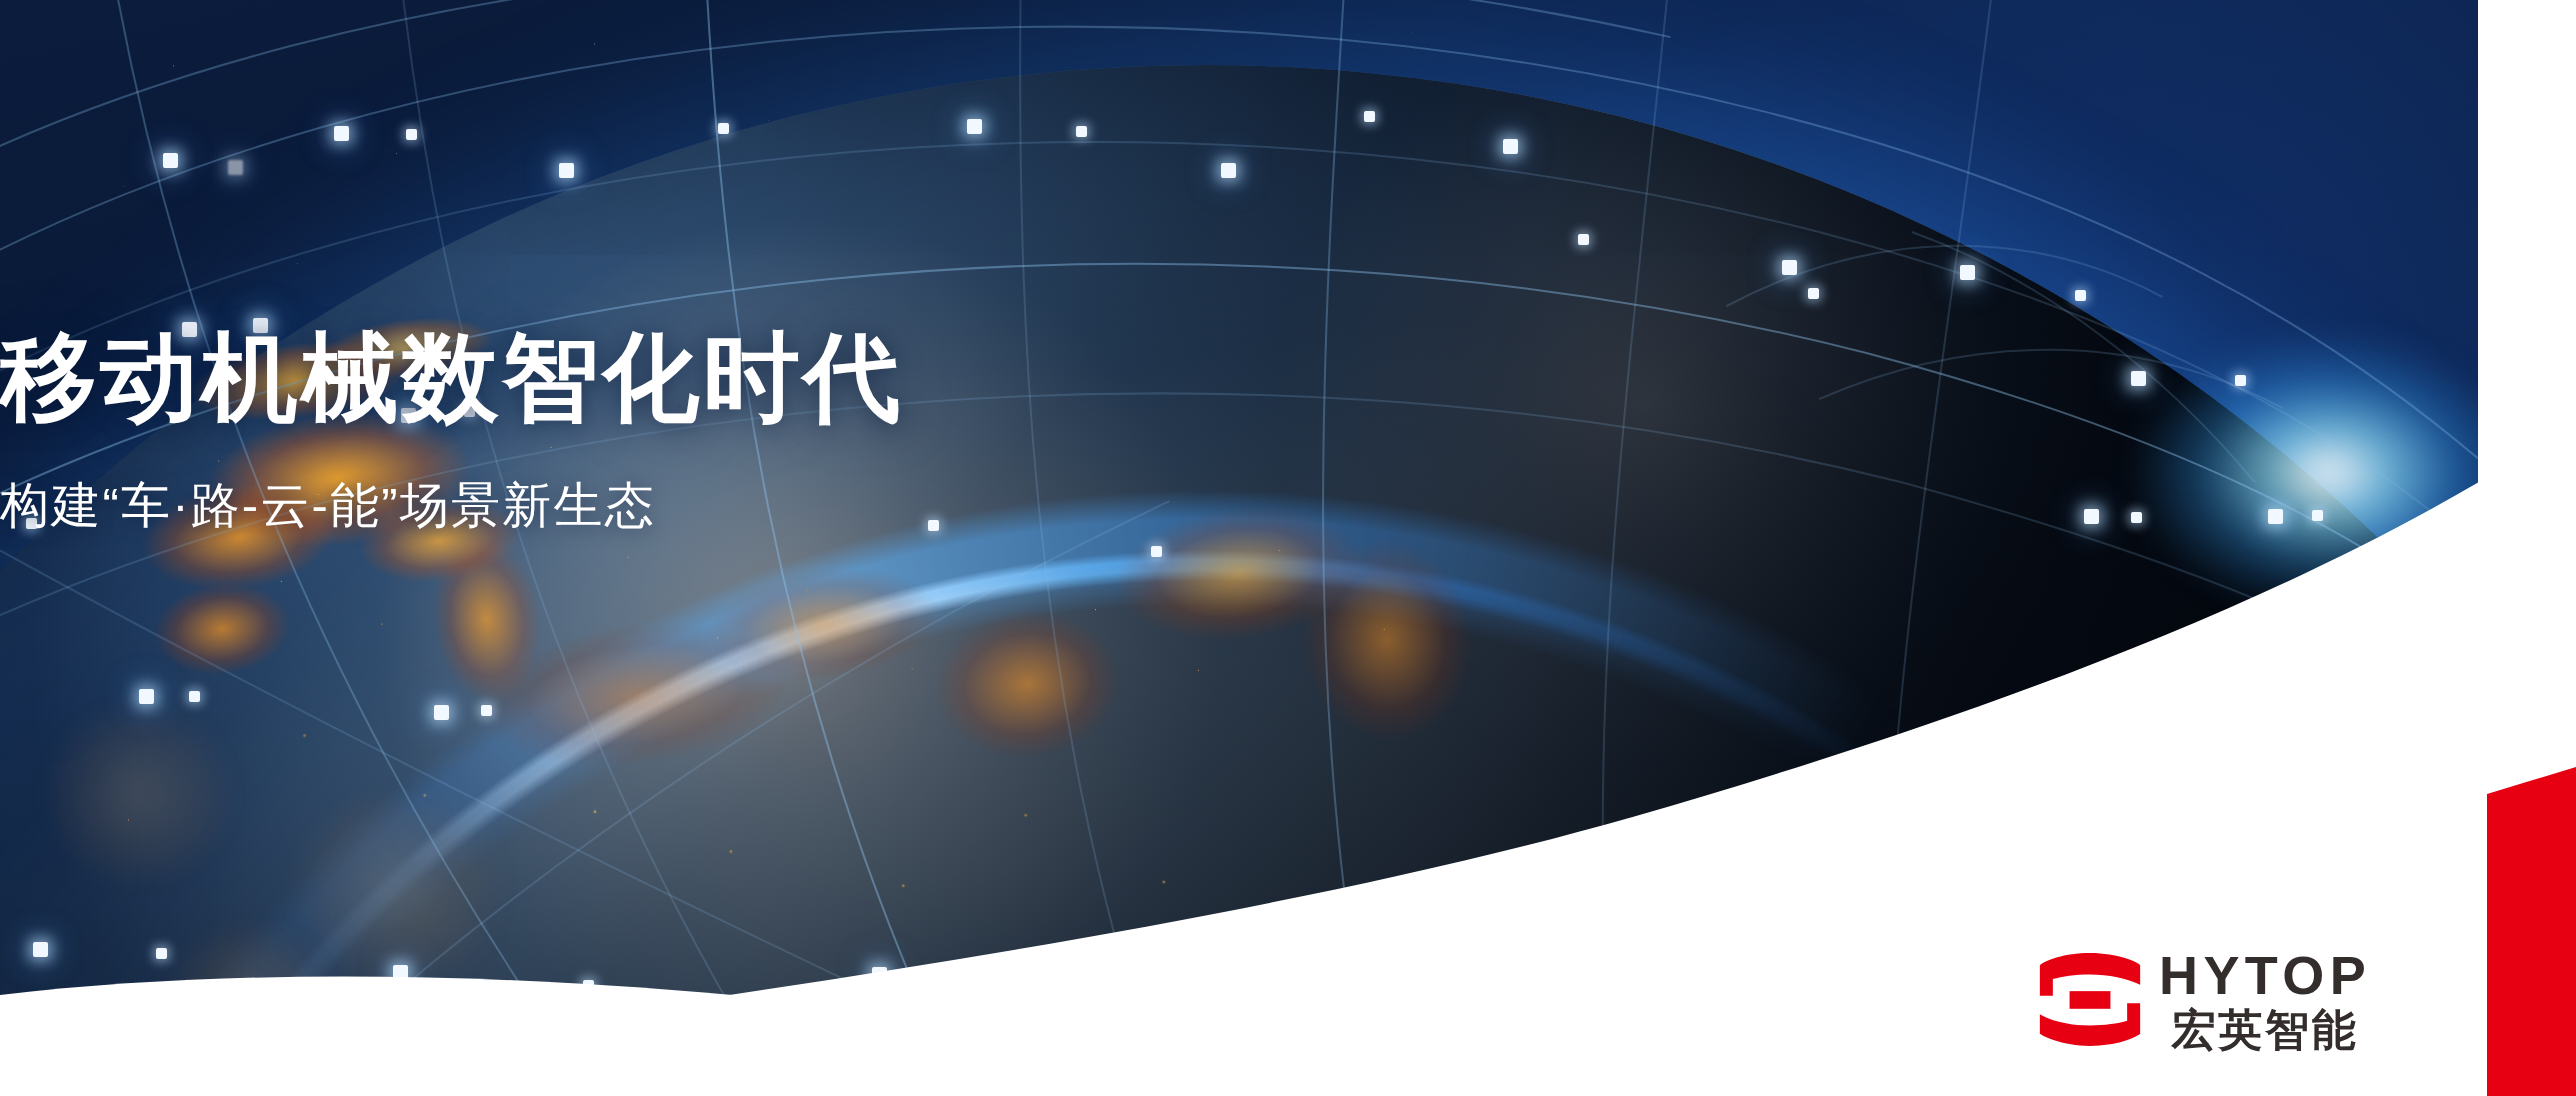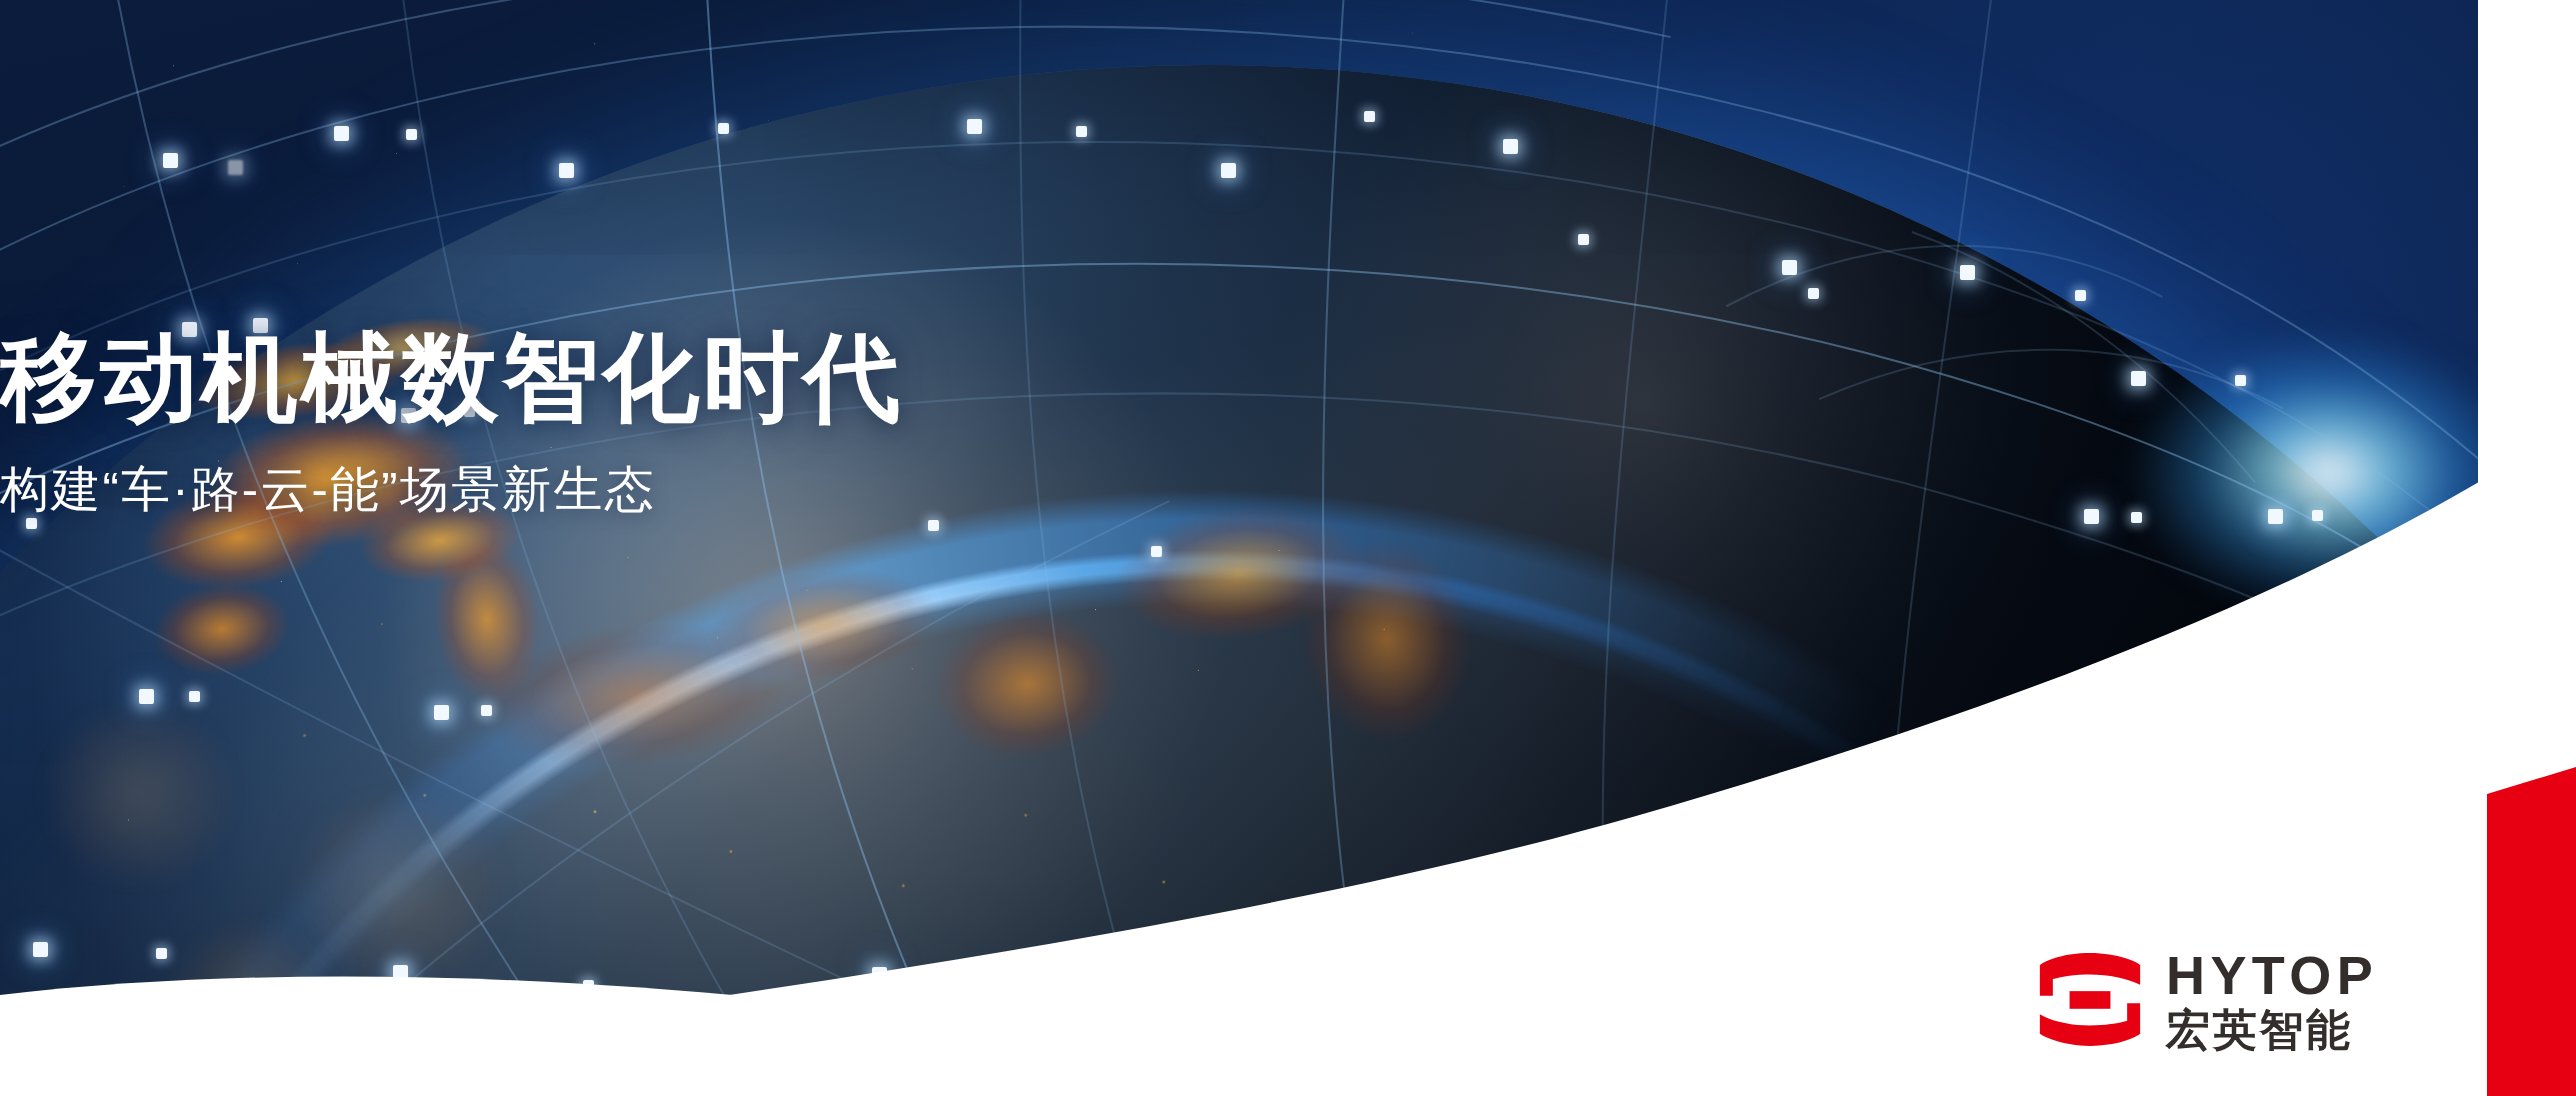--- a/index.html
+++ b/index.html
@@ -250,35 +250,36 @@
   #main-title{
     font-size:97px;
     line-height:1.05;
     font-weight:700;
     color:#ffffff;
     letter-spacing:.035em;
     text-shadow:0 1.9px 24px rgba(6,22,52,.55), 0 0 56px rgba(10,30,70,.40);
     white-space:nowrap;
   }
   #sub-title{
-    margin-top:28px;
+    margin-top:44px;
     font-size:49px;
     font-weight:400;
     color:#ffffff;
     letter-spacing:.045em;
     text-shadow:0 1.9px 16.7px rgba(6,22,52,.55);
     white-space:nowrap;
   }
 
   
   #logo{
     position:absolute;
     left:2038px; top:948px;
-    display:flex; align-items:center; gap:24px;
+    display:flex; align-items:center; gap:17px;
     z-index:7;
+    text-align:center;
   }
   #logo-mark{ width:104px; height:97px; display:block; }
   #logo-words{ display:flex; flex-direction:column; gap:5.6px; }
   #logo-latin{
     font-size:54px;
     font-weight:700;
     color:#332e2c;
     letter-spacing:.10em;
     line-height:1;
   }

